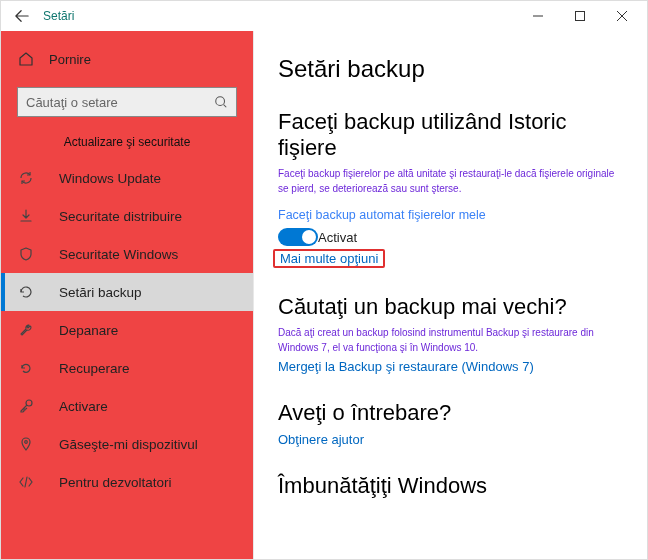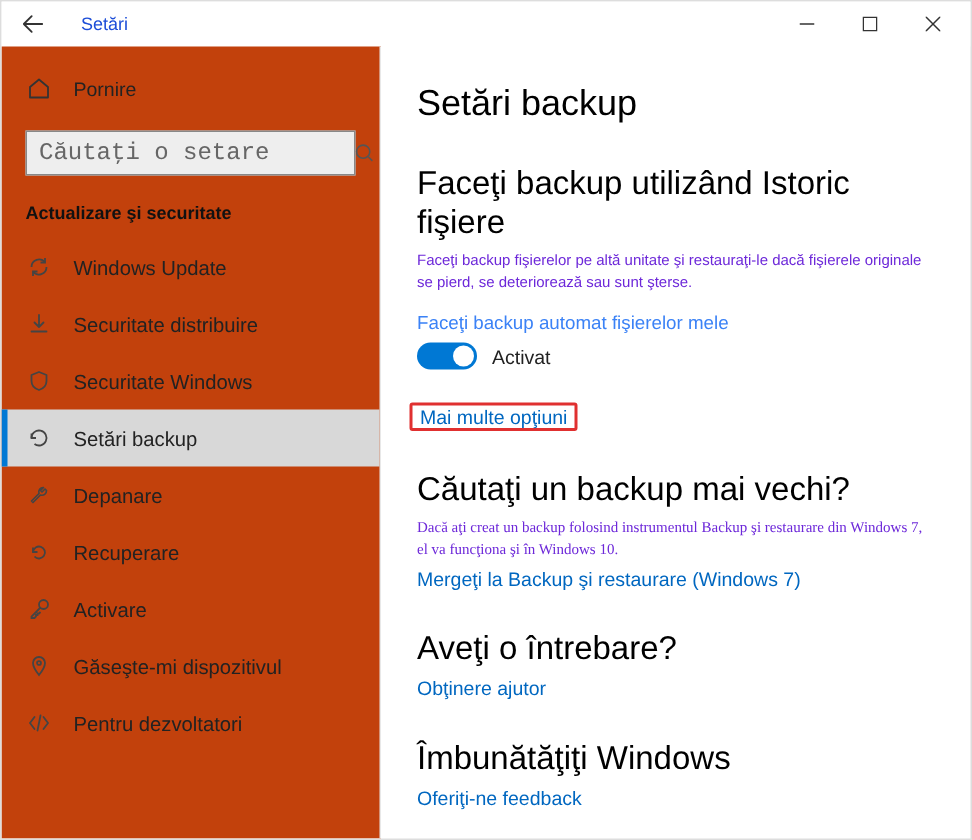--- a/index.html
+++ b/index.html
@@ -20,37 +20,37 @@
     padding: 0 4px;
     background: #fff;
   }
   .titlebar .back {
     width: 34px; height: 30px;
     display: flex; align-items: center; justify-content: center;
     color: #333;
   }
   .titlebar .title {
     font-size: 12px;
-    color: #1d4ed8;
-    margin-left: 15px;
+    color: #0f766e;
+    margin-left: 4px;
     flex: 1;
   }
   .winbtns { display: flex; }
   .winbtn {
     width: 42px; height: 30px;
     display: flex; align-items: center; justify-content: center;
     color: #333;
   }
   .layout {
     display: flex;
     height: calc(100% - 30px);
   }
   .sidebar {
     width: 253px;
-    background: #c2410c;
+    background: #ef4444;
     border-right: 1px solid #e8e8e8;
     display: flex;
     flex-direction: column;
     padding-top: 8px;
   }
   .home-row {
     display: flex; align-items: center;
     height: 40px;
     padding: 0 16px;
     gap: 14px;
@@ -65,40 +65,40 @@
     height: 30px;
     border: 1px solid #888;
     background: #eee;
     display: flex; align-items: center;
     padding: 0 8px;
   }
   .searchbox input {
     flex: 1;
     border: none; outline: none;
     background: transparent;
-    font-size: 16px;
+    font-size: 13px;
     color: #333;
-    font-family: Liberation Mono, monospace;
   }
   .searchbox input::placeholder { color: #666; }
   .search-icon { color:#555; font-size:14px; }
   .group-header {
     padding: 4px 16px 10px 16px;
     font-size: 12px;
-    font-weight: 700;
+    font-weight: 400;
     color: #111;
+    text-align: center;
   }
   .nav {
     display: flex; flex-direction: column;
   }
   .nav-item {
     display: flex; align-items: center;
     height: 38px;
     padding: 0 16px;
-    gap: 14px;
+    gap: 24px;
     color: #222;
     font-size: 13.5px;
     position: relative;
   }
   .nav-item.selected {
     background: #d8d8d8;
   }
   .nav-item.selected::before {
     content:"";
     position:absolute; left:0; top:0; bottom:0;
@@ -127,22 +127,22 @@
     line-height: 1.45;
     margin-bottom: 12px;
     max-width: 350px;
   }
   .sublabel {
     font-size: 12.5px;
     color: #3b82f6;
     margin-bottom: 6px;
   }
   .toggle-row {
-    display:flex; align-items:center; gap:10px;
-    margin-bottom: 22px;
+    display:flex; align-items:center; 
+    margin-bottom: 3px;
   }
   .toggle {
     width: 40px; height: 18px;
     background: #0078d4;
     border-radius: 9px;
     position: relative;
   }
   .toggle::after {
     content:"";
     position:absolute; right:2px; top:2px;
@@ -306,27 +306,26 @@
       <div class="sublabel">Faceţi backup automat fişierelor mele</div>
       <div class="toggle-row">
         <div class="toggle"></div>
         <span class="toggle-label">Activat</span>
       </div>
       <span class="link highlighted">Mai multe opţiuni</span>
     </div>
 
     <div class="block">
       <h2 class="section">Căutaţi un backup mai vechi?</h2>
-      <p class="desc" style="margin-bottom:4px;font-family:Liberation Serif, serif;">Dacă aţi creat un backup folosind instrumentul Backup şi restaurare din Windows 7, el va funcţiona şi în Windows 10.</p>
+      <p class="desc" style="margin-bottom:4px;">Dacă aţi creat un backup folosind instrumentul Backup şi restaurare din Windows 7, el va funcţiona şi în Windows 10.</p>
       <span class="link">Mergeţi la Backup şi restaurare (Windows 7)</span>
     </div>
 
     <div class="block">
       <h2 class="section">Aveţi o întrebare?</h2>
       <span class="link">Obţinere ajutor</span>
     </div>
 
     <div class="block">
       <h2 class="section">Îmbunătăţiţi Windows</h2>
-      <span class="link">Oferiţi-ne feedback</span>
     </div>
   </div>
 </div>
 
 </body></html>

